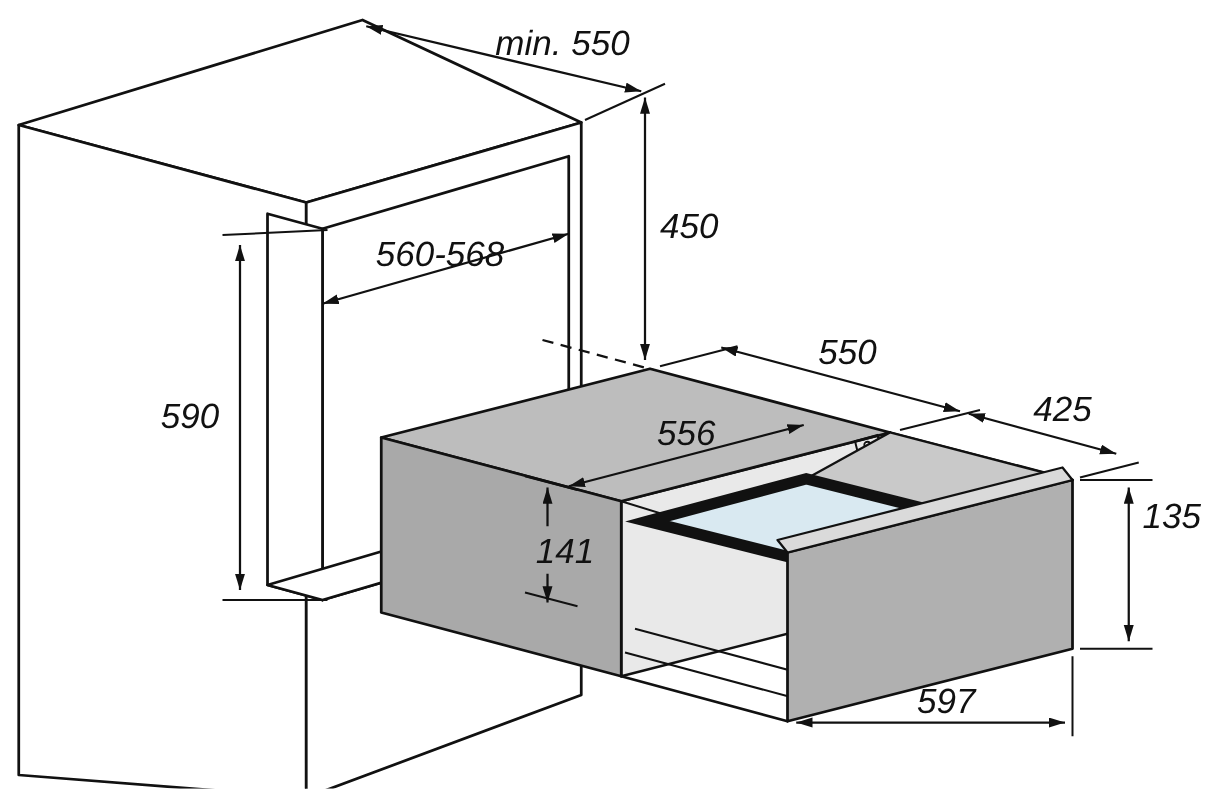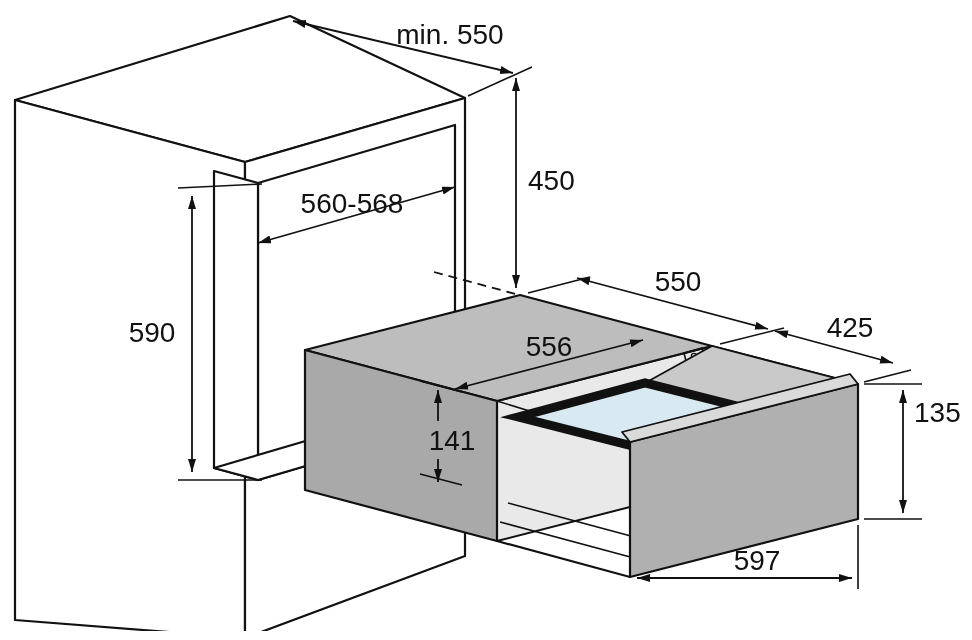--- a/index.html
+++ b/index.html
@@ -1,16 +1,16 @@
 <!DOCTYPE html>
 <html><head>
 <meta charset="utf-8">
 <style>
   html,body{margin:0;padding:0;background:#ffffff;}
-  .stage{position:relative;width:972px;height:631px;background:#ffffff;overflow:hidden;}
+  .stage{position:relative;width:972px;height:631px;background:#ffffff;overflow:hidden;font-style:italic;}
   svg{display:block;}
   .edge{fill:#ffffff;stroke:#111111;stroke-width:2.2;stroke-linejoin:round;}
   .edge-nf{fill:none;stroke:#111111;stroke-width:2.2;stroke-linejoin:round;stroke-linecap:round;}
   .thin{fill:none;stroke:#111111;stroke-width:1.6;}
   .g-top{fill:#bdbdbd;stroke:#111111;stroke-width:2.2;stroke-linejoin:round;}
   .g-front{fill:#a9a9a9;stroke:#111111;stroke-width:2.2;stroke-linejoin:round;}
   .g-cavity{fill:#e9e9e9;stroke:#111111;stroke-width:2;stroke-linejoin:round;}
   .g-band{fill:#c9c9c9;stroke:#111111;stroke-width:1.8;stroke-linejoin:round;}
   .g-panel{fill:#b0b0b0;stroke:#111111;stroke-width:2.2;stroke-linejoin:round;}
   .g-strip{fill:#dadada;stroke:#111111;stroke-width:1.8;stroke-linejoin:round;}

